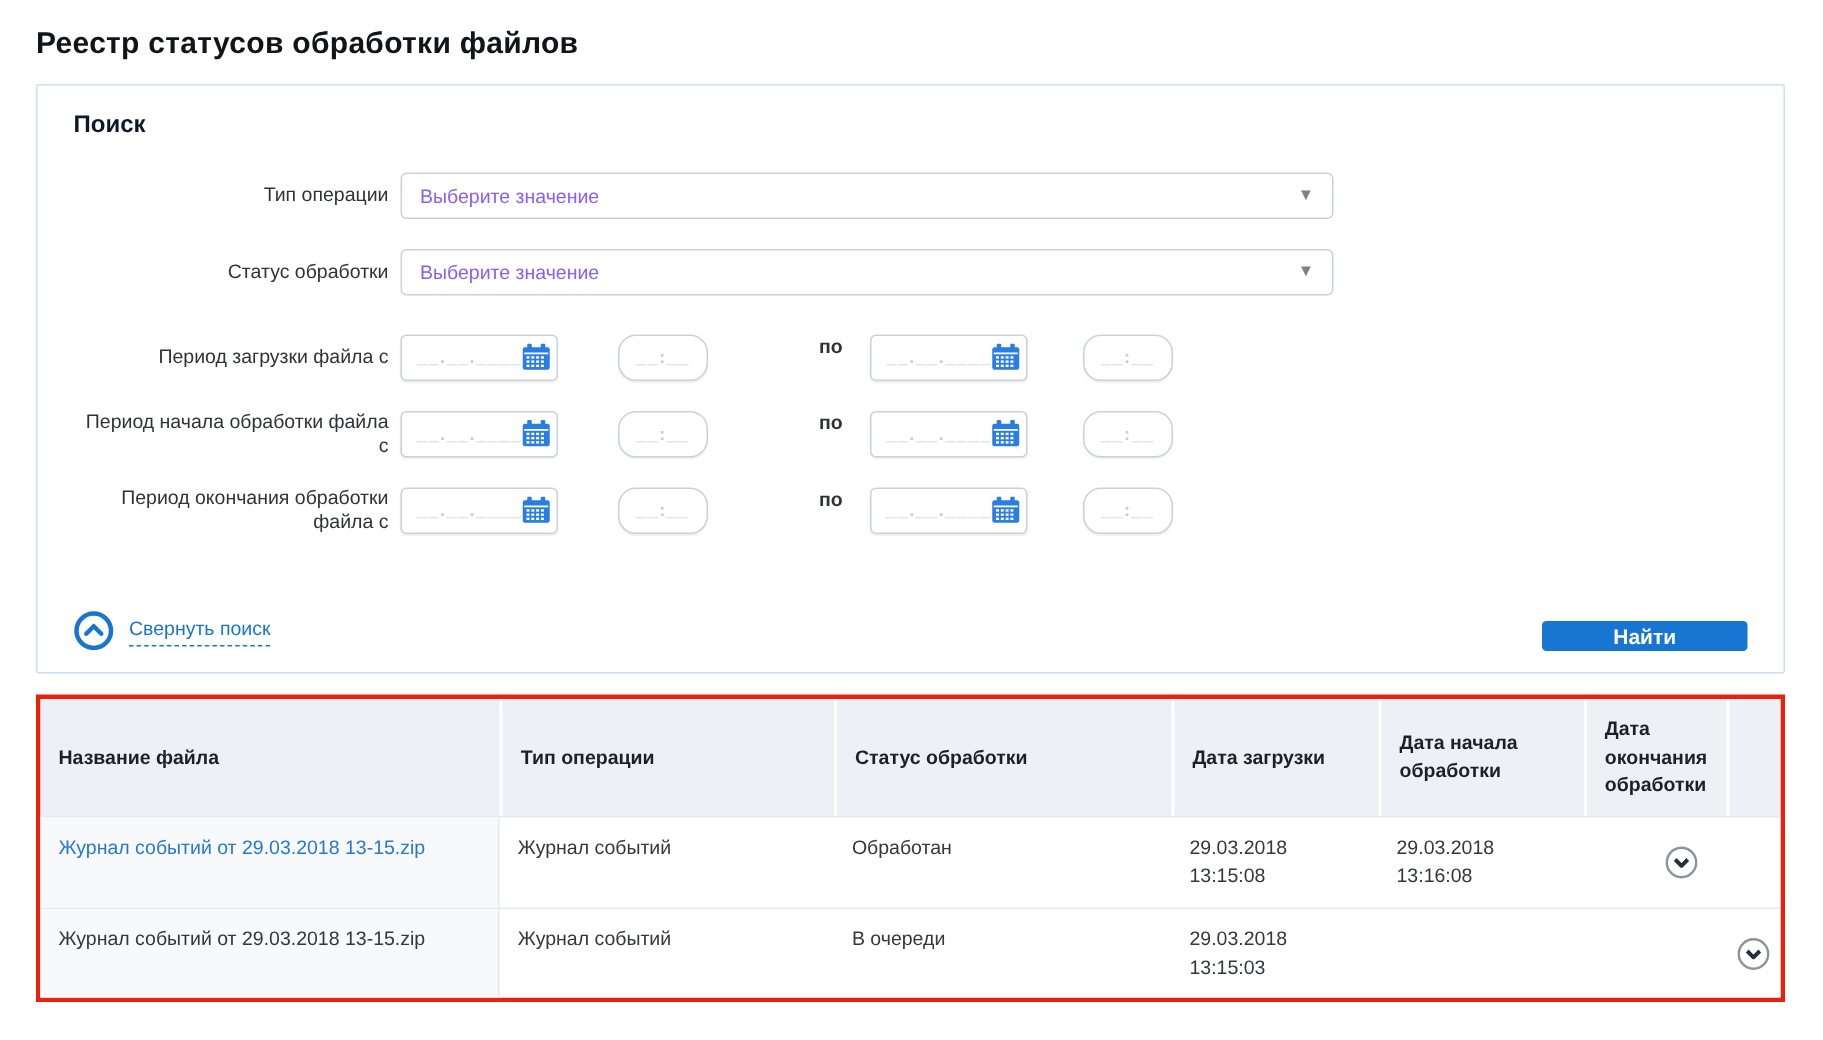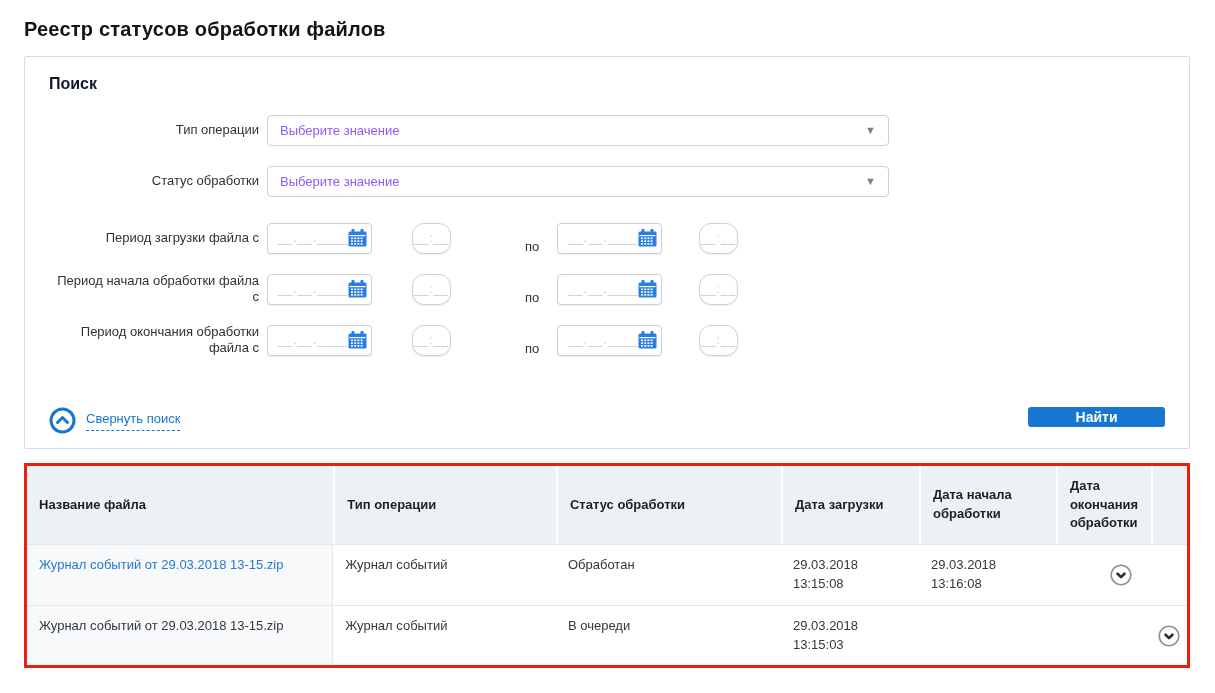--- a/index.html
+++ b/index.html
@@ -39,40 +39,40 @@
   .text-input::placeholder { color: #aeb4bb; opacity: 1; }
   .select-input {
     display: flex; align-items: center; justify-content: space-between;
     cursor: pointer;
   }
   .select-placeholder { color: #8b5cf6; }
   .select-arrow { color: #7d8288; font-size: 11px; line-height: 1; }
 
   .period-row { margin-bottom: 9px; min-height: 42px; }
   .period-row:first-of-type { margin-top: 10px; }
-  .field-area { display: flex; align-items: flex-end; }
+  .field-area { display: flex; align-items: flex-start; font-weight: bold; }
   .date-input {
     width: 105px; height: 31px; flex: none;
     border: 1px solid #ccd1d9; border-radius: 4px; background: #fff;
     display: flex; align-items: center; justify-content: space-between;
     padding: 0 7px 0 10px; cursor: text;
     box-shadow: 0 1px 1px rgba(180,188,199,0.25);
   }
   .time-input {
-    width: 39px; height: 31px; flex: none; margin-left: 40px;
+    width: 60px; height: 31px; flex: none; margin-left: 40px;
     border: 1px solid #ccd1d9; border-radius: 12px; background: #fff;
     display: flex; align-items: center; justify-content: center; cursor: text;
     box-shadow: 0 1px 1px rgba(180,188,199,0.25);
   }
   .mask { color: #c6cbd1; font-size: 12px; letter-spacing: 1px; white-space: nowrap; }
   .cal-icon { display: inline-flex; flex: none; cursor: pointer; }
   .to-label { margin: 0 18px 0 74px; font-size: 13px; color: #2e3338; }
 
   .search-footer {
-    display: flex; justify-content: space-between; align-items: flex-start;
+    display: flex; justify-content: space-between; align-items: flex-end;
     margin-top: 46px;
   }
   .collapse-wrap { display: flex; align-items: center; }
   .collapse-icon { display: inline-flex; margin-right: 10px; cursor: pointer; }
   .collapse-link {
     color: #1776d1; font-size: 13px; text-decoration: none;
     border-bottom: 1px dashed #1776d1; padding-bottom: 4px; cursor: pointer;
   }
   .find-button {
     width: 137px; height: 20px; border: none; border-radius: 3px;

